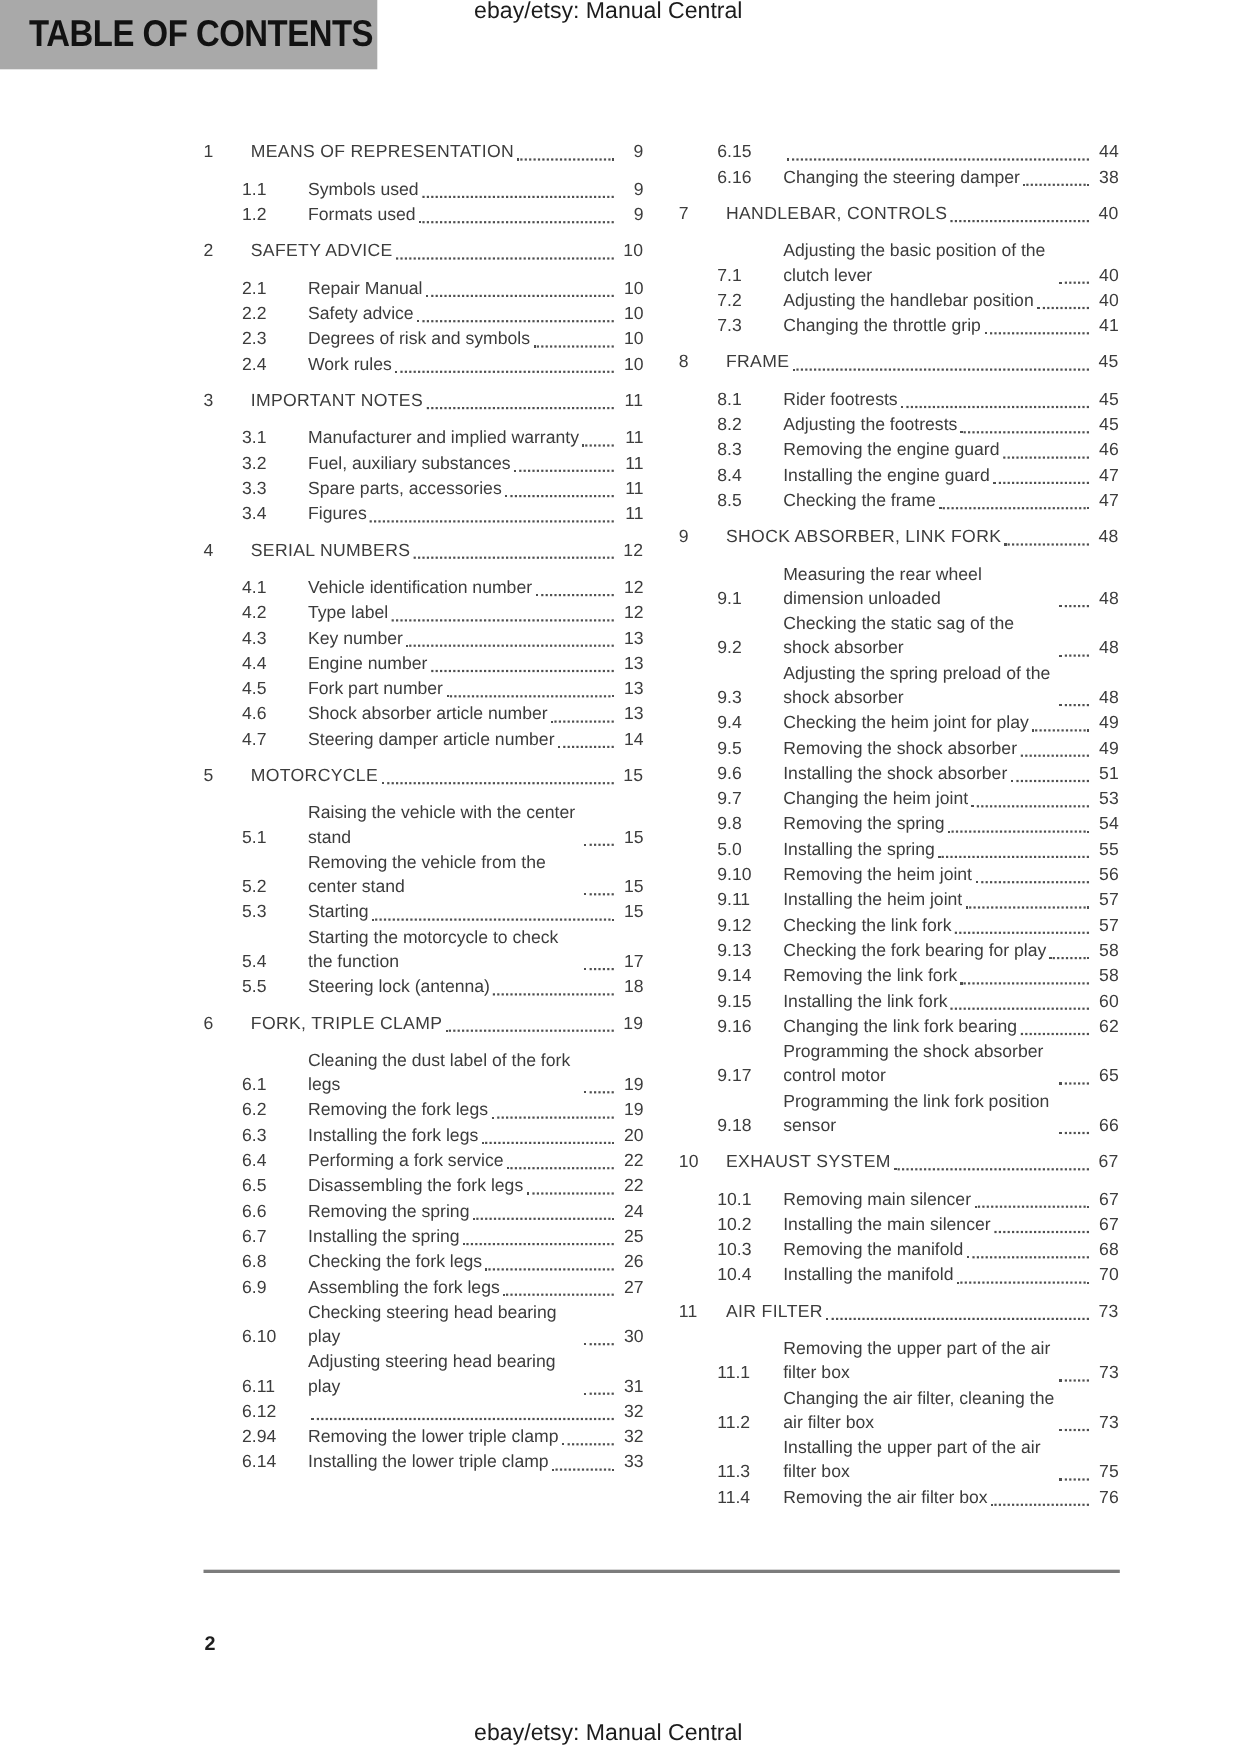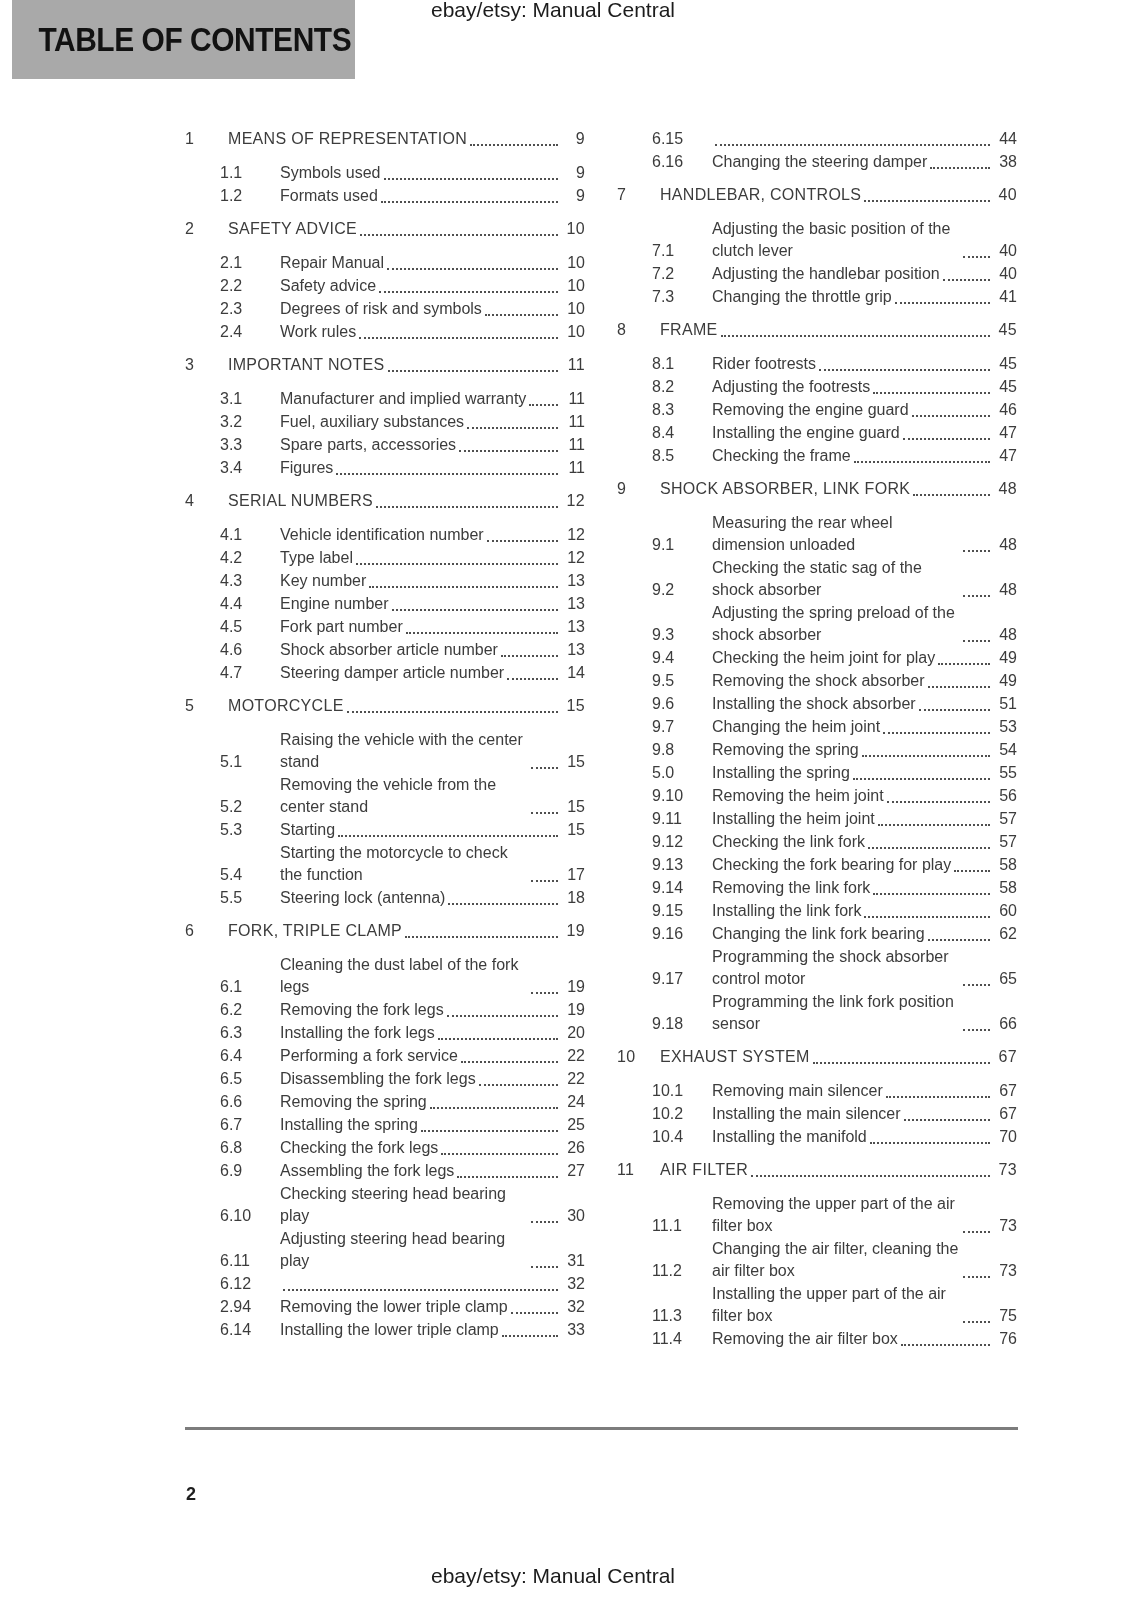--- a/index.html
+++ b/index.html
@@ -13,22 +13,22 @@
   }
 
   
   .watermark-top {
     position: absolute; top: -2px; left: 0; width: 1106px;
     text-align: center; font-size: 21px; color: #1c1c1c;
   }
 
   
   .title-box {
-    position: absolute; top: 0; left: 12px;
-    width: 343px; height: 79px;
+    position: absolute; top: 0; left: 0;
+    width: 343px; height: 63px;
     display: flex; align-items: center;
   }
   .title-box .title-text {
     display: inline-block;
     padding-left: 30px;
     font-weight: bold; font-size: 34px; color: #121212;
     letter-spacing: -0.5px;
     transform: scaleX(0.88); transform-origin: left center;
     white-space: nowrap;
   }
@@ -580,20 +580,26 @@
             <span class="dots"></span>
             <span class="page">67</span>
           </div>
           <div class="row item">
             <span class="num">10.2</span>
             <span class="title">Installing the main silencer</span>
             <span class="dots"></span>
             <span class="page">67</span>
           </div>
           <div class="row item">
+            <span class="num">10.3</span>
+            <span class="title">Removing the manifold</span>
+            <span class="dots"></span>
+            <span class="page">68</span>
+          </div>
+          <div class="row item">
             <span class="num">10.4</span>
             <span class="title">Installing the manifold</span>
             <span class="dots"></span>
             <span class="page">70</span>
           </div>
         </div>
       </div>
       <div class="section">
         <div class="row chapter">
           <span class="num">11</span>

